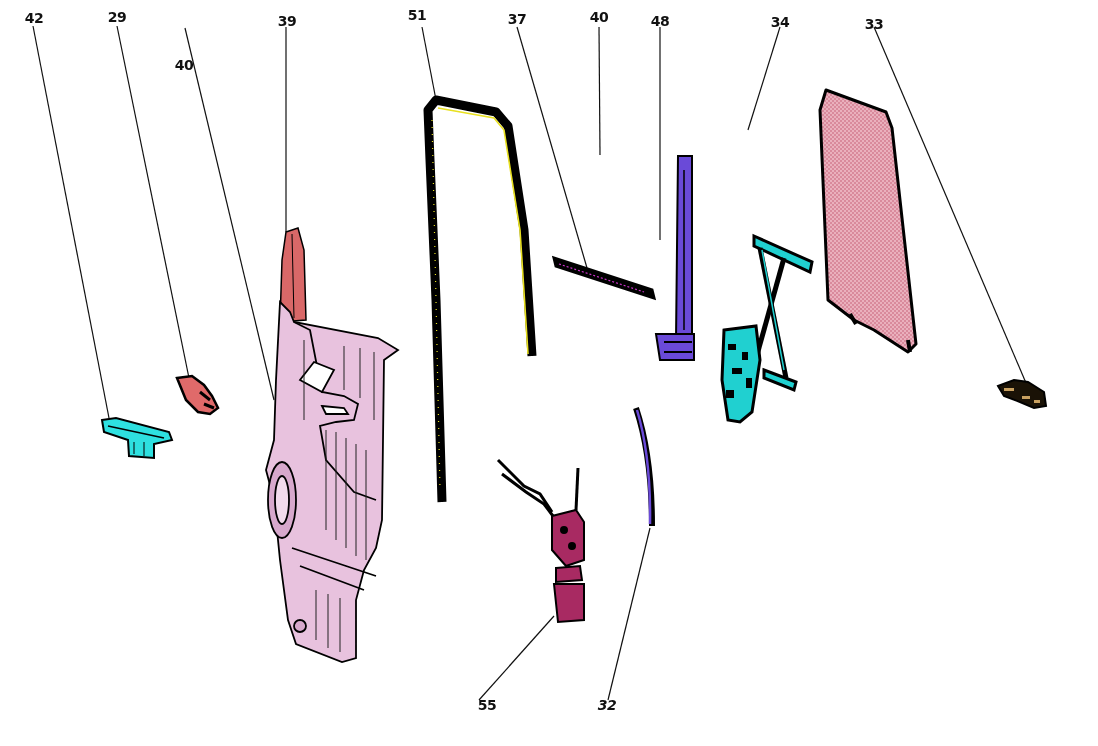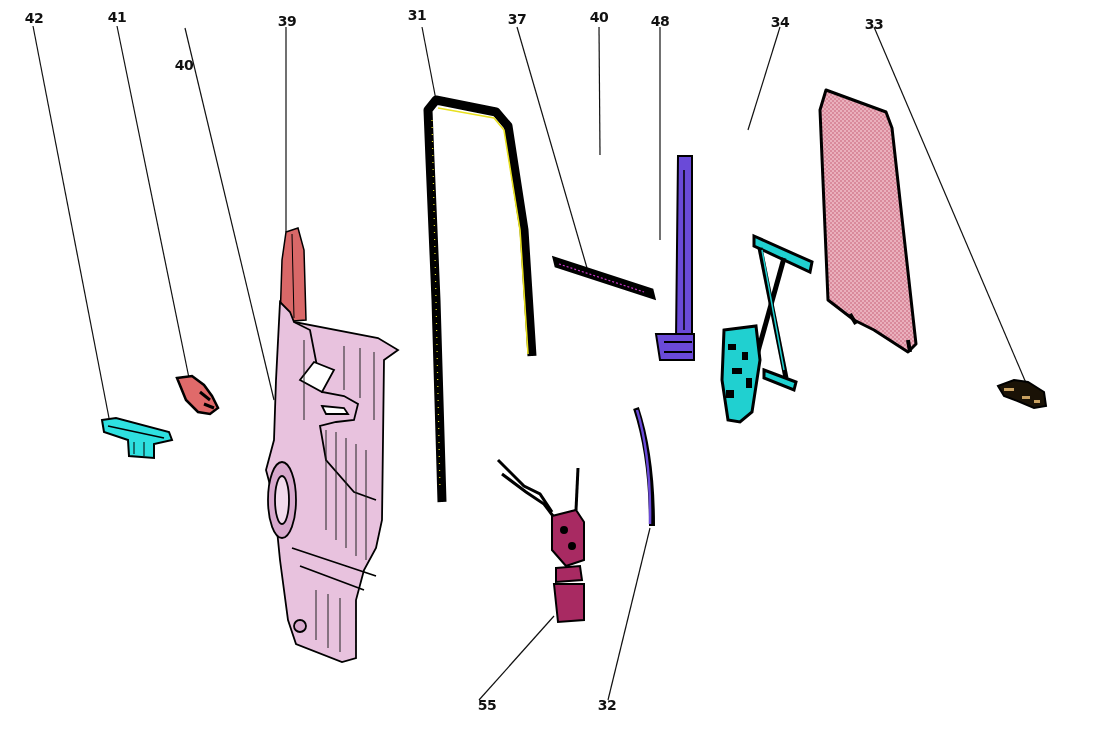--- a/index.html
+++ b/index.html
@@ -136,24 +136,24 @@
       <line x1="574" y1="468" x2="572" y2="510" stroke-width="3"></line>
       <path d="M548 516 L572 510 L580 522 L580 560 L562 566 L548 550 Z" fill="#a82a62"></path>
       <path d="M552 568 L576 566 L578 580 L552 582 Z" fill="#a82a62"></path>
       <path d="M550 584 L580 584 L580 620 L554 622 Z" fill="#a82a62"></path>
       <circle cx="560" cy="530" r="3" fill="#000"></circle>
       <circle cx="568" cy="546" r="3" fill="#000"></circle>
     </g>
   </svg>
 
   <div class="label" style="left:30px;top:18px;">42</div>
-  <div class="label" style="left:113px;top:17px;">41</div>
+  <div class="label" style="left:113px;top:17px;">29</div>
   <div class="label" style="left:180px;top:17px;margin-top:48px;">40</div>
   <div class="label" style="left:283px;top:21px;text-align:right;">39</div>
-  <div class="label" style="left:413px;top:15px;">31</div>
+  <div class="label" style="left:413px;top:15px;">51</div>
   <div class="label" style="left:513px;top:19px;">37</div>
   <div class="label" style="left:595px;top:17px;">40</div>
   <div class="label" style="left:656px;top:21px;">48</div>
   <div class="label" style="left:776px;top:22px;">34</div>
   <div class="label" style="left:870px;top:24px;text-align:right;">33</div>
   <div class="label" style="left:483px;top:705px;">55</div>
-  <div class="label" style="left:603px;top:705px;">32</div>
+  <div class="label" style="left:603px;top:705px;font-style:italic;">32</div>
 </div>
 
 </body></html>

